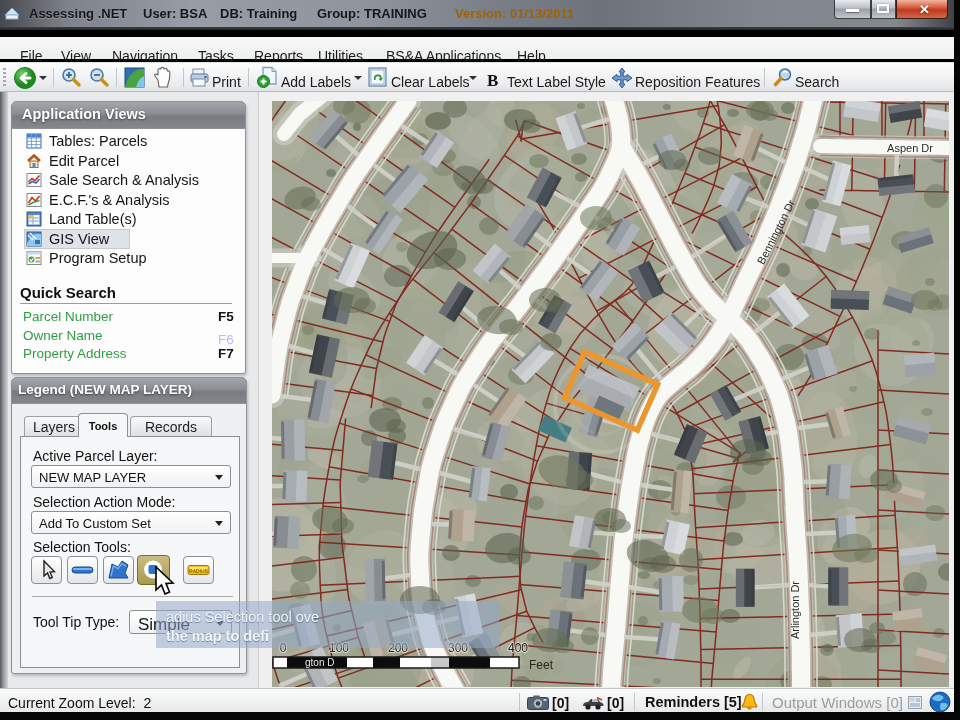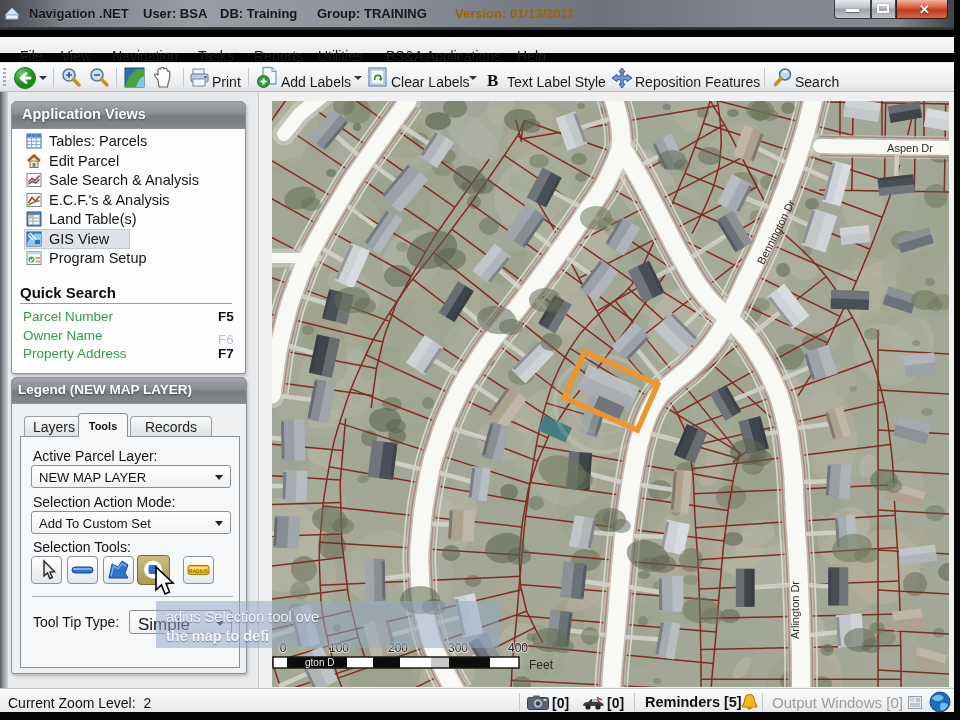--- a/index.html
+++ b/index.html
@@ -8,34 +8,34 @@
 
 <div class="abs" style="left:0;top:0;width:954px;height:30px;background:linear-gradient(90deg,#45484d 0%,#7e828a 7%,#989ca4 20%,#90949c 38%,#7a7e86 52%,#6e727a 63%,#82868e 80%,#84888f 94%,#3f4246 100%)">
  <div class="abs" style="left:0;top:27px;width:954px;height:3px;background:linear-gradient(#3c3f44,#23252a)"></div>
 </div>
 
 <svg class="abs" style="left:3px;top:5px" width="18" height="16" viewBox="0 0 18 16">
     <path d="M2 10 L9 3 L16 10 Z" fill="#cfe3f4" stroke="#8fb2d0"></path>
     <rect x="3" y="10" width="12" height="4" fill="#e8f1f9" stroke="#8fb2d0"></rect>
   </svg>
 
-<div class="abs" style="left:29px;top:6px;font-size:13px;font-weight:bold;color:#15171c;text-shadow:0 1px 1px rgba(255,255,255,.25)">Navigation .NET</div>
+<div class="abs" style="left:29px;top:6px;font-size:13px;font-weight:bold;color:#15171c;text-shadow:0 1px 1px rgba(255,255,255,.25)">Assessing .NET</div>
 <div class="abs" style="left:143px;top:6px;font-size:13px;font-weight:bold;color:#15171c">User: BSA</div>
 <div class="abs" style="left:220px;top:6px;font-size:13px;font-weight:bold;color:#15171c">DB: Training</div>
 <div class="abs" style="left:317px;top:6px;font-size:13px;font-weight:bold;color:#15171c">Group: TRAINING</div>
 <div class="abs" style="left:455px;top:6px;font-size:13px;font-weight:bold;color:#a16207">Version: 01/13/2011</div>
 
 <div class="abs" style="left:834px;top:0;width:37px;height:19px;background:linear-gradient(#e8eaee,#b9bec6 45%,#9aa0aa 50%,#c2c7cd);border:1px solid #3a3d42;border-top:none;border-radius:0 0 0 4px"></div>
 <div class="abs" style="left:846px;top:9px;width:13px;height:3px;background:#fff;box-shadow:0 1px 1px #666"></div>
 <div class="abs" style="left:871px;top:0;width:25px;height:19px;background:linear-gradient(#e8eaee,#b9bec6 45%,#9aa0aa 50%,#c2c7cd);border:1px solid #3a3d42;border-top:none"></div>
 <div class="abs" style="left:877px;top:4px;width:12px;height:9px;border:2px solid #fff;box-shadow:0 0 1px #666"></div>
 <div class="abs" style="left:896px;top:0;width:52px;height:19px;background:linear-gradient(#f0b4a0,#d95f41 40%,#bf3a1d 55%,#d0684c);border:1px solid #3a1d14;border-top:none;border-radius:0 0 4px 0"></div>
 <div class="abs" style="left:919px;top:2px;width:14px;height:14px;color:#fff;font-weight:bold;font-size:13px;text-shadow:0 1px 2px #7a2413">✕</div>
 
-<div class="abs" style="left:0;top:37px;width:954px;height:16px;background:linear-gradient(#f8f8f8,#eceded)">
+<div class="abs" style="left:0;top:37px;width:954px;height:22px;background:linear-gradient(#f8f8f8,#eceded)">
  <div class="abs" style="left:20px;top:11px;font-size:14px;color:#1c1c1c">File</div>
  <div class="abs" style="left:61px;top:11px;font-size:14px;color:#1c1c1c">View</div>
  <div class="abs" style="left:112px;top:11px;font-size:14px;color:#1c1c1c">Navigation</div>
  <div class="abs" style="left:198px;top:11px;font-size:14px;color:#1c1c1c">Tasks</div>
  <div class="abs" style="left:254px;top:11px;font-size:14px;color:#1c1c1c">Reports</div>
  <div class="abs" style="left:318px;top:11px;font-size:14px;color:#1c1c1c">Utilities</div>
  <div class="abs" style="left:386px;top:11px;font-size:14px;color:#1c1c1c">BS&amp;A Applications</div>
  <div class="abs" style="left:517px;top:11px;font-size:14px;color:#1c1c1c">Help</div>
 </div>
 

